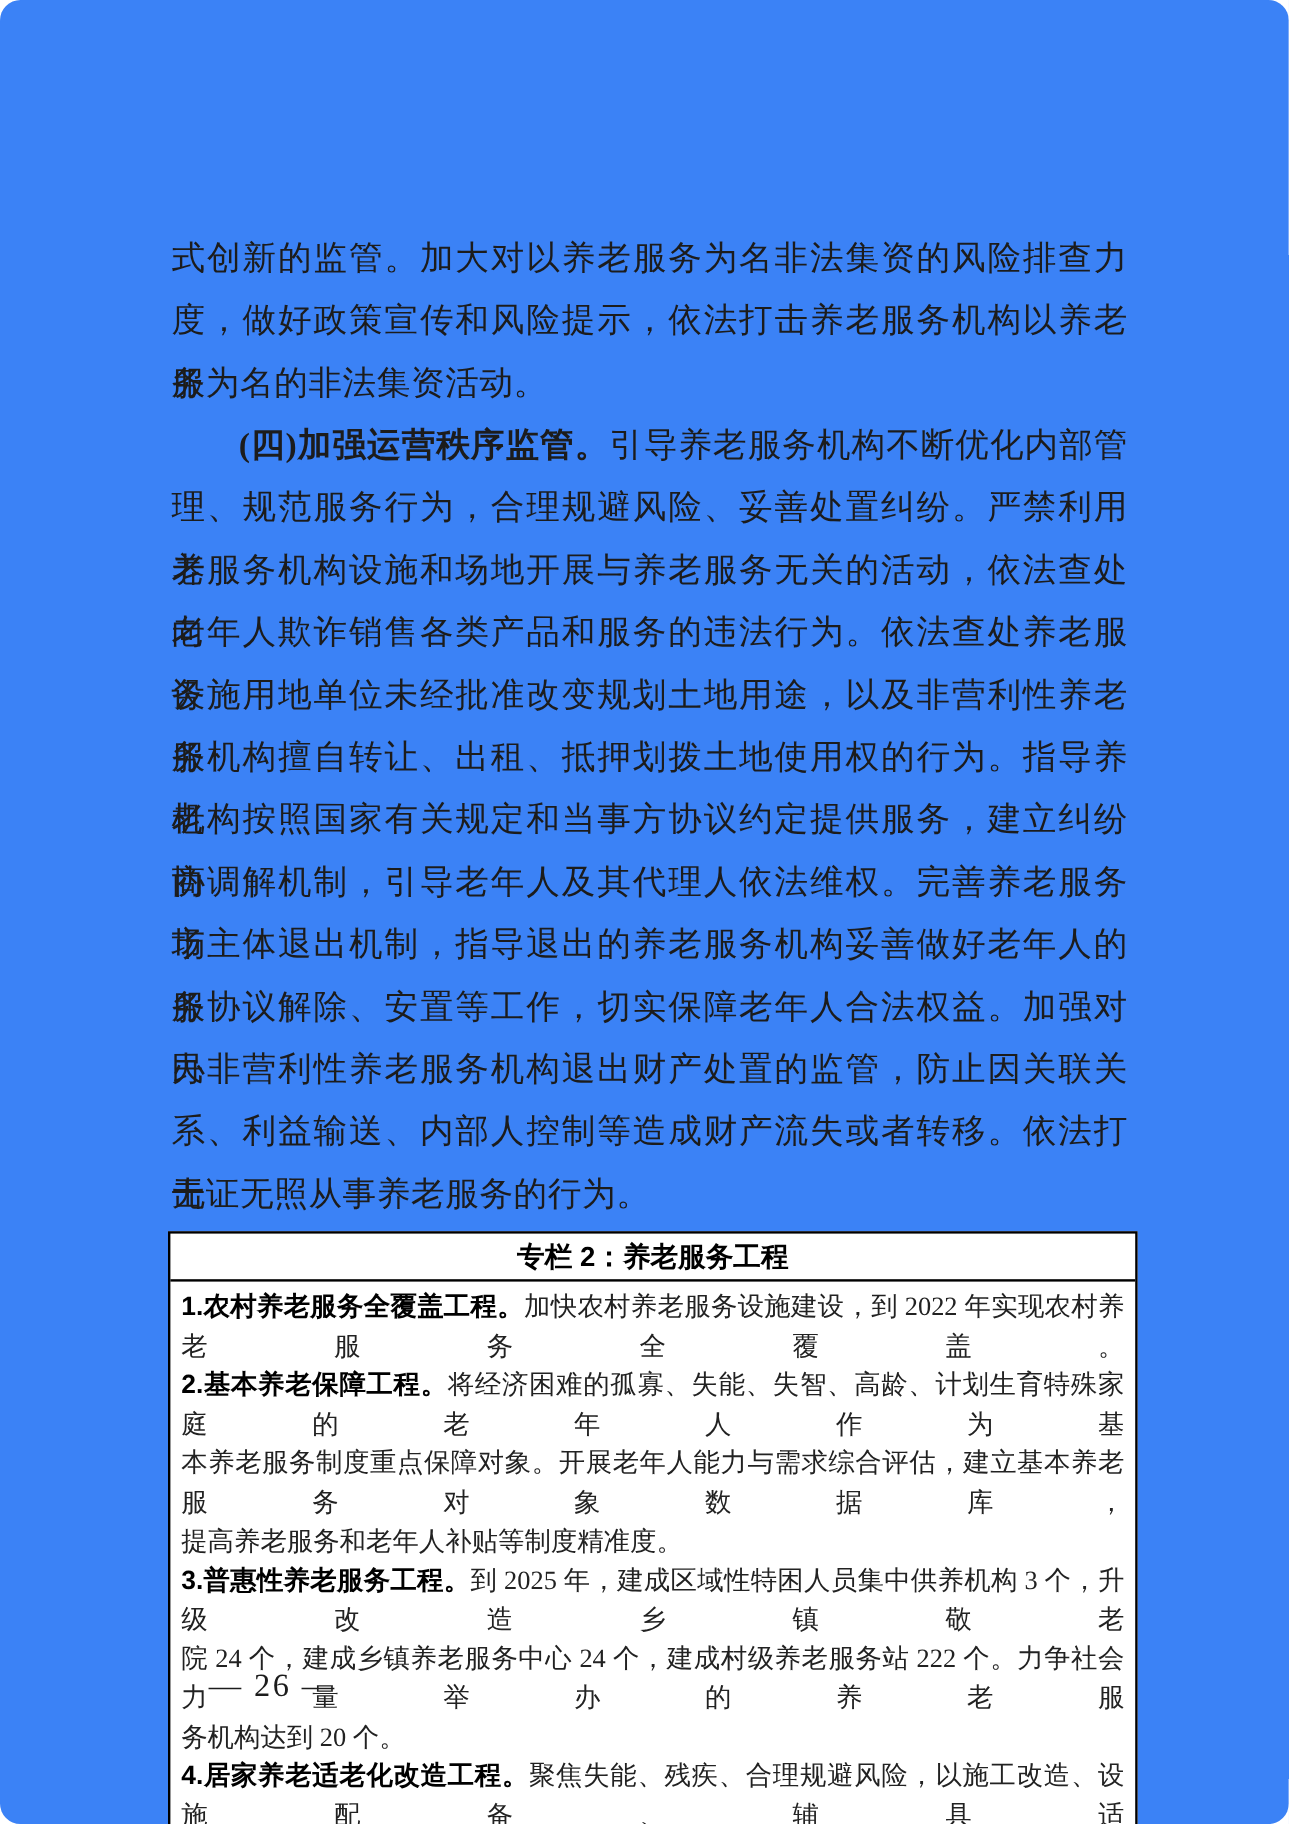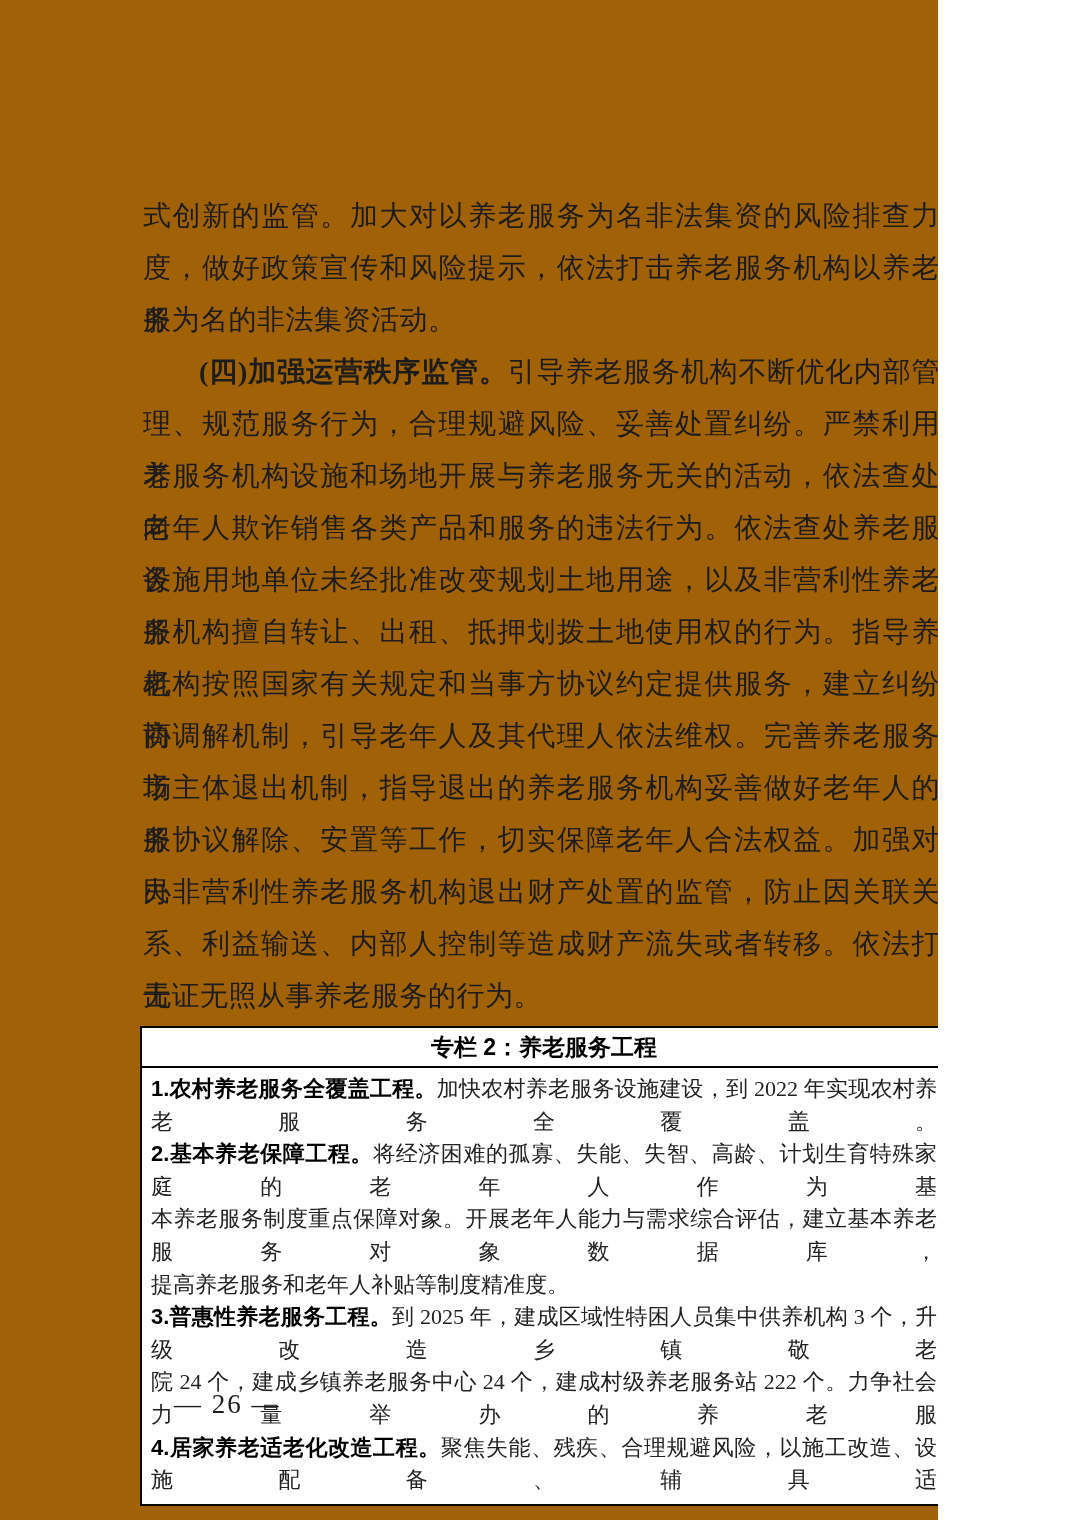--- a/index.html
+++ b/index.html
@@ -1,23 +1,24 @@
 <!DOCTYPE html>
 <html><head>
 <meta charset="utf-8">
 <style>
   html, body { margin: 0; padding: 0; background: #ffffff; }
   .page {
     position: relative;
-    width: 938px;
+    width: 1074px;
     height: 1520px;
-    background: #a16207;
+    background: #3b82f6;
     overflow: hidden;
     font-family: "Liberation Serif", serif;
     color: #1c1c1c;
+    border-radius: 17px;
   }
   
   .body-text {
     position: absolute;
     left: 143px;
     top: 190px;
     width: 797px;
   }
   .bline {
     font-size: 28px;
@@ -100,20 +101,21 @@
 
   <section class="panel">
     <div class="panel-title">专栏 2：养老服务工程</div>
     <div class="panel-body" id="panel-lines">
         <div class="pline"><span class="b">1.农村养老服务全覆盖工程。</span><span>加快农村养老服务设施建设，到 2022 年实现农村养老服务全覆盖。</span></div>
         <div class="pline"><span class="b">2.基本养老保障工程。</span><span>将经济困难的孤寡、失能、失智、高龄、计划生育特殊家庭的老年人作为基</span></div>
         <div class="pline"><span>本养老服务制度重点保障对象。开展老年人能力与需求综合评估，建立基本养老服务对象数据库，</span></div>
         <div class="pline end"><span>提高养老服务和老年人补贴等制度精准度。</span></div>
         <div class="pline"><span class="b">3.普惠性养老服务工程。</span><span>到 2025 年，建成区域性特困人员集中供养机构 3 个，升级改造乡镇敬老</span></div>
         <div class="pline"><span>院 24 个，建成乡镇养老服务中心 24 个，建成村级养老服务站 222 个。力争社会力量举办的养老服</span></div>
+        <div class="pline end"><span>务机构达到 20 个。</span></div>
         <div class="pline"><span class="b">4.居家养老适老化改造工程。</span><span>聚焦失能、残疾、合理规避风险，以施工改造、设施配备、辅具适</span></div>
       </div>
   </section>
 
   <footer class="page-footer">
     <span>— 26 —</span>
   </footer>
 
 </div>
 

